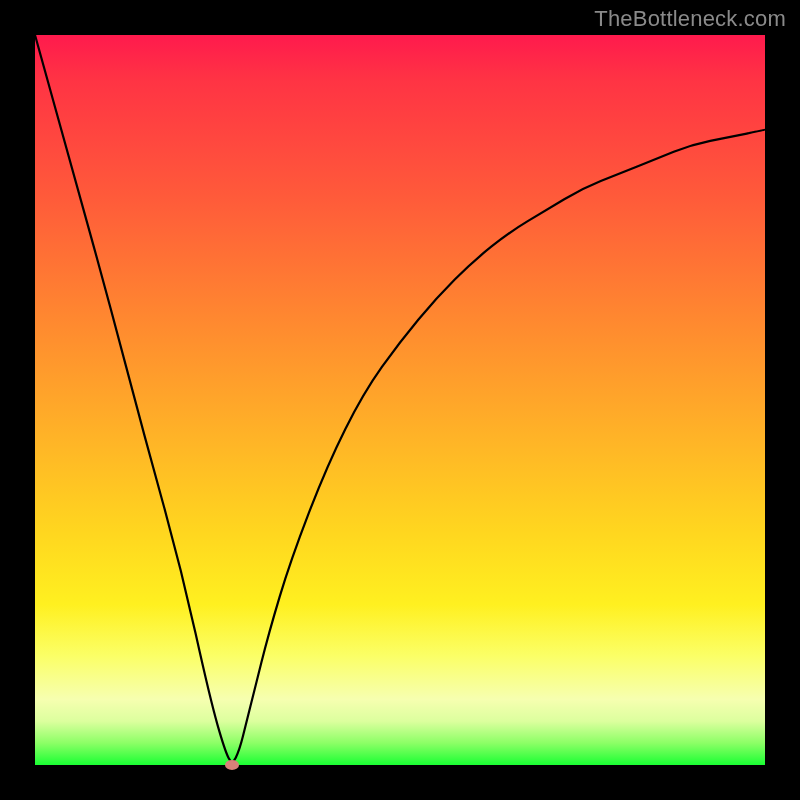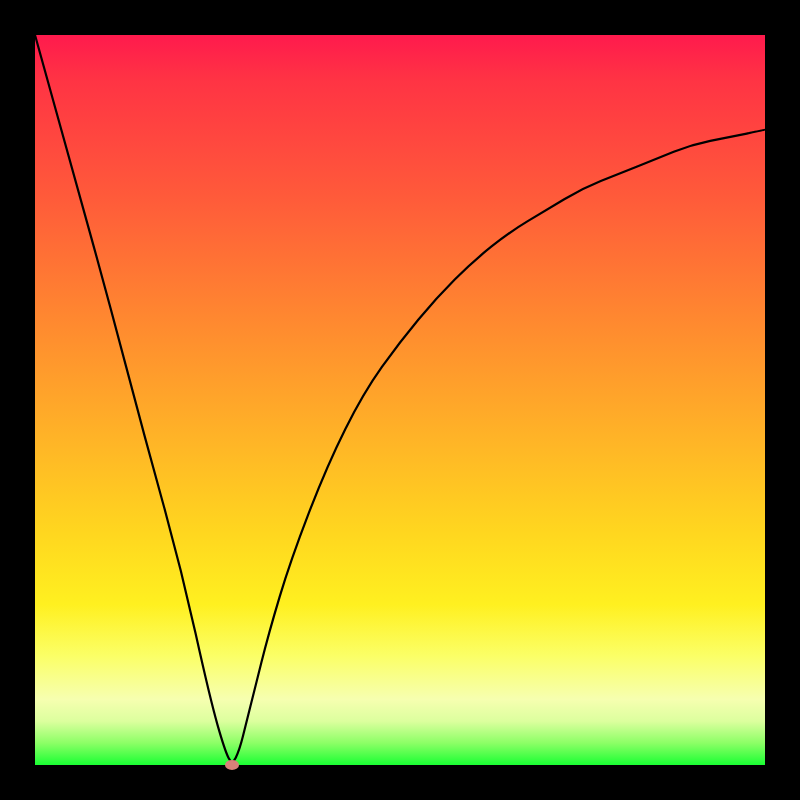--- a/index.html
+++ b/index.html
@@ -63,20 +63,21 @@
     background: #d9817a;
     border-radius: 50%;
     transform: translate(-50%, -50%);
   }
 </style>
 </head>
 <body>
 
 <div class="frame">
 
+  <div class="watermark">TheBottleneck.com</div>
 
   <div class="plot-area">
 
     <svg class="curve" viewBox="0 0 730 730" preserveAspectRatio="none">
       <path id="curve-path" fill="none" stroke="#000" stroke-width="2.2" stroke-linejoin="round" stroke-linecap="round" d="M 0.00 0.00 Q 0.00 0.00 18.25 65.70 Q 36.50 131.40 54.75 197.10 Q 73.00 262.80 91.25 332.15 Q 109.50 401.50 127.75 467.20 Q 146.00 532.90 160.60 598.60 Q 175.20 664.30 182.50 689.85 Q 189.80 715.40 193.45 722.70 Q 197.10 730.00 200.75 722.70 Q 204.40 715.40 208.05 700.80 Q 211.70 686.20 215.35 671.60 Q 219.00 657.00 226.30 627.80 Q 233.60 598.60 244.55 562.10 Q 255.50 525.60 273.75 478.15 Q 292.00 430.70 310.25 394.20 Q 328.50 357.70 346.75 332.15 Q 365.00 306.60 383.25 284.70 Q 401.50 262.80 419.75 244.55 Q 438.00 226.30 456.25 211.70 Q 474.50 197.10 492.75 186.15 Q 511.00 175.20 529.25 164.25 Q 547.50 153.30 565.75 146.00 Q 584.00 138.70 602.25 131.40 Q 620.50 124.10 638.75 116.80 Q 657.00 109.50 675.25 105.85 Q 693.50 102.20 711.75 98.55 T 730.00 94.90"></path>
     </svg>
 
     <div id="marker" class="marker" style="left: 197.1px; top: 730px; background: rgb(217, 129, 122);"></div>
 
   </div>

